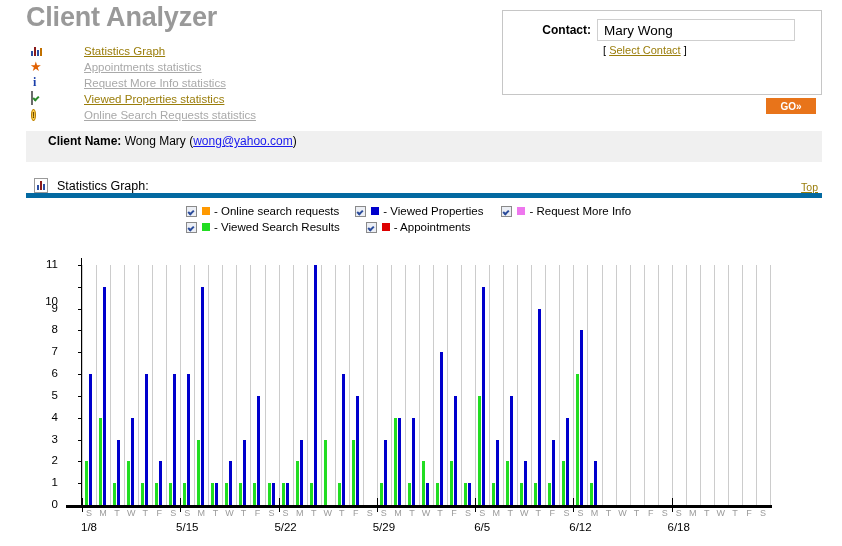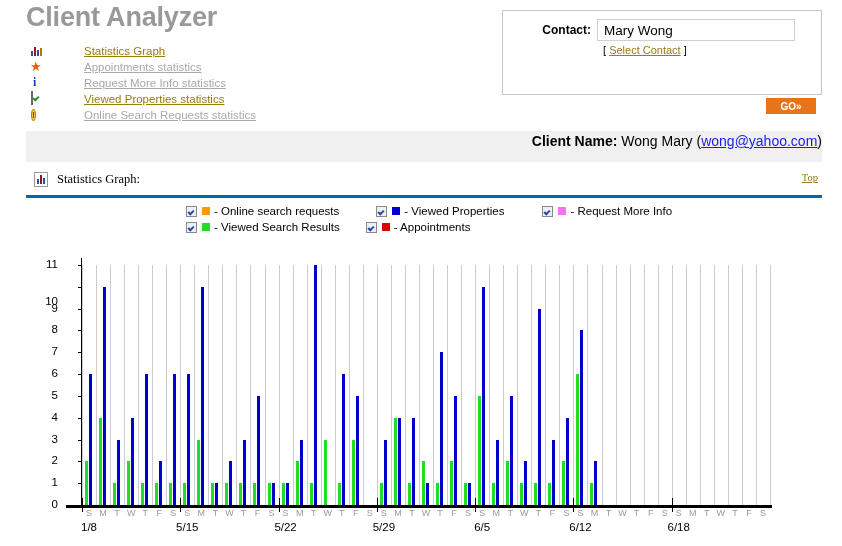--- a/index.html
+++ b/index.html
@@ -67,28 +67,28 @@
     position:absolute; left:766px; top:98px; width:50px; height:16px;
     background:#e8741a; color:#ffffff; font-size:10px; font-weight:bold;
     display:flex; align-items:center; justify-content:center; letter-spacing:0px;
   }
 
   
   #client-info {
     position:absolute; left:26px; top:131px; width:796px; height:31px;
     background:#f0f0f0; padding:3px 0 0 22px; line-height:14px;
   }
-  #client-info div { font-size:14px;text-align:right; }
+  #client-info div { font-size:12px; }
   .ci-label { font-weight:bold; }
   #client-email { color:#1a1aee; text-decoration:underline; }
 
   
   #stats-header {
     position:absolute; left:26px; top:172px; width:796px; height:26px;
-    border-bottom:3px solid #0369a1; display:flex; align-items:flex-start;font-family:Liberation Serif, serif;
+    border-bottom:5px solid #0369a1; display:flex; align-items:flex-end;
   }
   #stats-icon {
     width:14px;height:15px;border:1px solid #9a9a9a;background:#fff;position:relative;margin-left:8px;flex:none;
   }
   #stats-icon i { position:absolute; bottom:2px; width:2px; background:#555; }
   #stats-icon i:nth-child(1){left:2px;height:5px;background:#2d4fa2;}
   #stats-icon i:nth-child(2){left:5px;height:9px;background:#8b1a1a;}
   #stats-icon i:nth-child(3){left:8px;height:6px;background:#2d4fa2;}
   #stats-title { margin-left:9px; font-size:12.5px; color:#000; }
   #top-link { margin-left:auto; margin-right:4px; color:#9a7d0a; text-decoration:underline; font-size:10.5px;}
@@ -179,26 +179,26 @@
   <span id="top-link">Top</span>
 </div>
 
 <div id="legend">
     <div class="legend-line">
       <div class="legend-item" style="margin-left: 0px;">
         <span class="lg-check"></span>
         <span class="lg-swatch" style="background: rgb(255, 153, 0);"></span>
         <span class="lg-text">- Online search requests</span>
       </div>
-      <div class="legend-item" style="margin-left: 37px; align-items: center;">
+      <div class="legend-item" style="margin-left: 16px; align-items: center;">
         <span class="lg-check"></span>
         <span class="lg-swatch" style="background: rgb(0, 0, 204);"></span>
         <span class="lg-text">- Viewed Properties</span>
       </div>
-      <div class="legend-item" style="margin-left: 38px;">
+      <div class="legend-item" style="margin-left: 18px;">
         <span class="lg-check"></span>
         <span class="lg-swatch" style="background: rgb(238, 119, 238);"></span>
         <span class="lg-text">- Request More Info</span>
       </div>
     </div>
     <div class="legend-line">
       <div class="legend-item" style="margin-left: 0px;">
         <span class="lg-check"></span>
         <span class="lg-swatch" style="background: rgb(34, 221, 34);"></span>
         <span class="lg-text">- Viewed Search Results</span>

